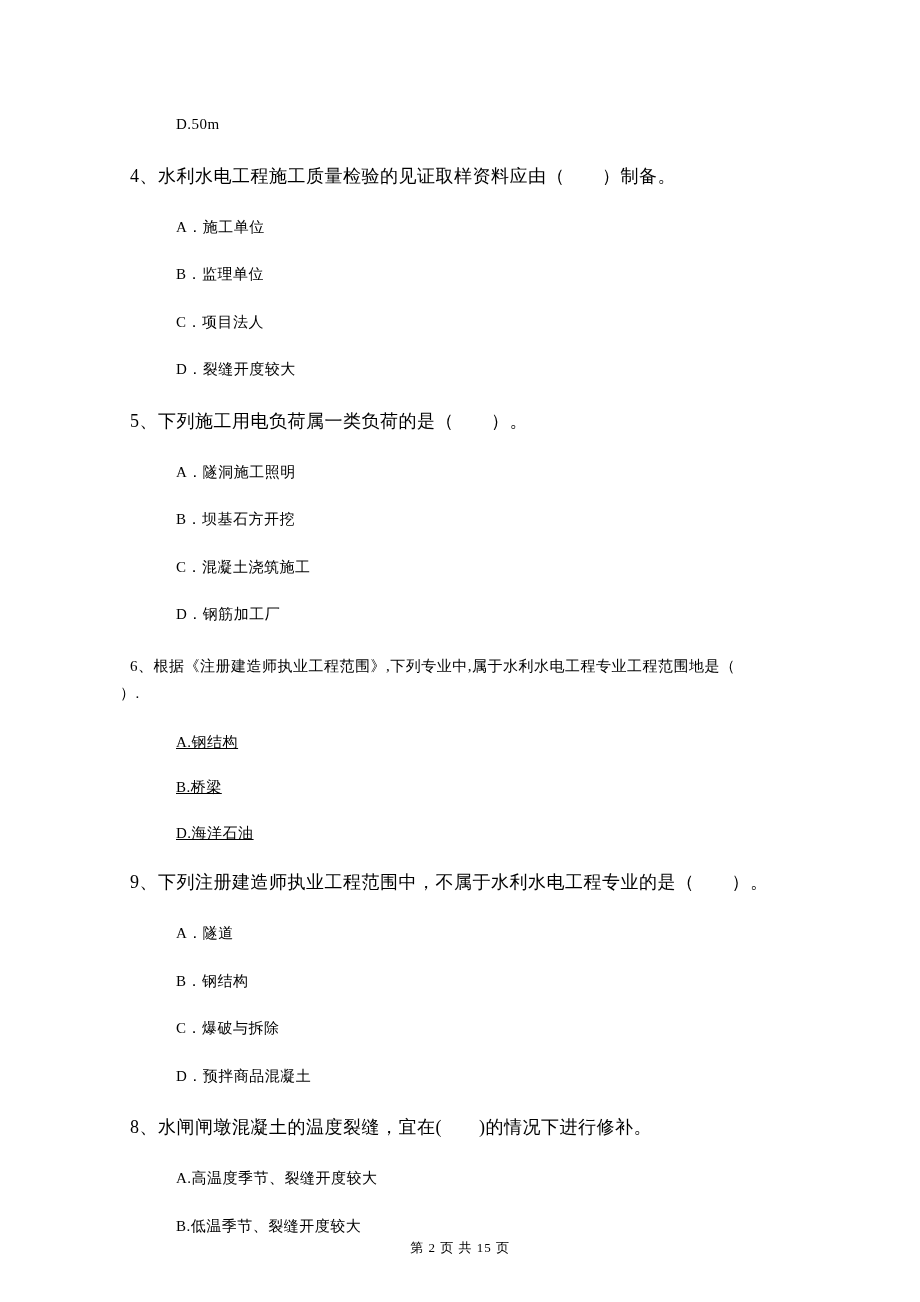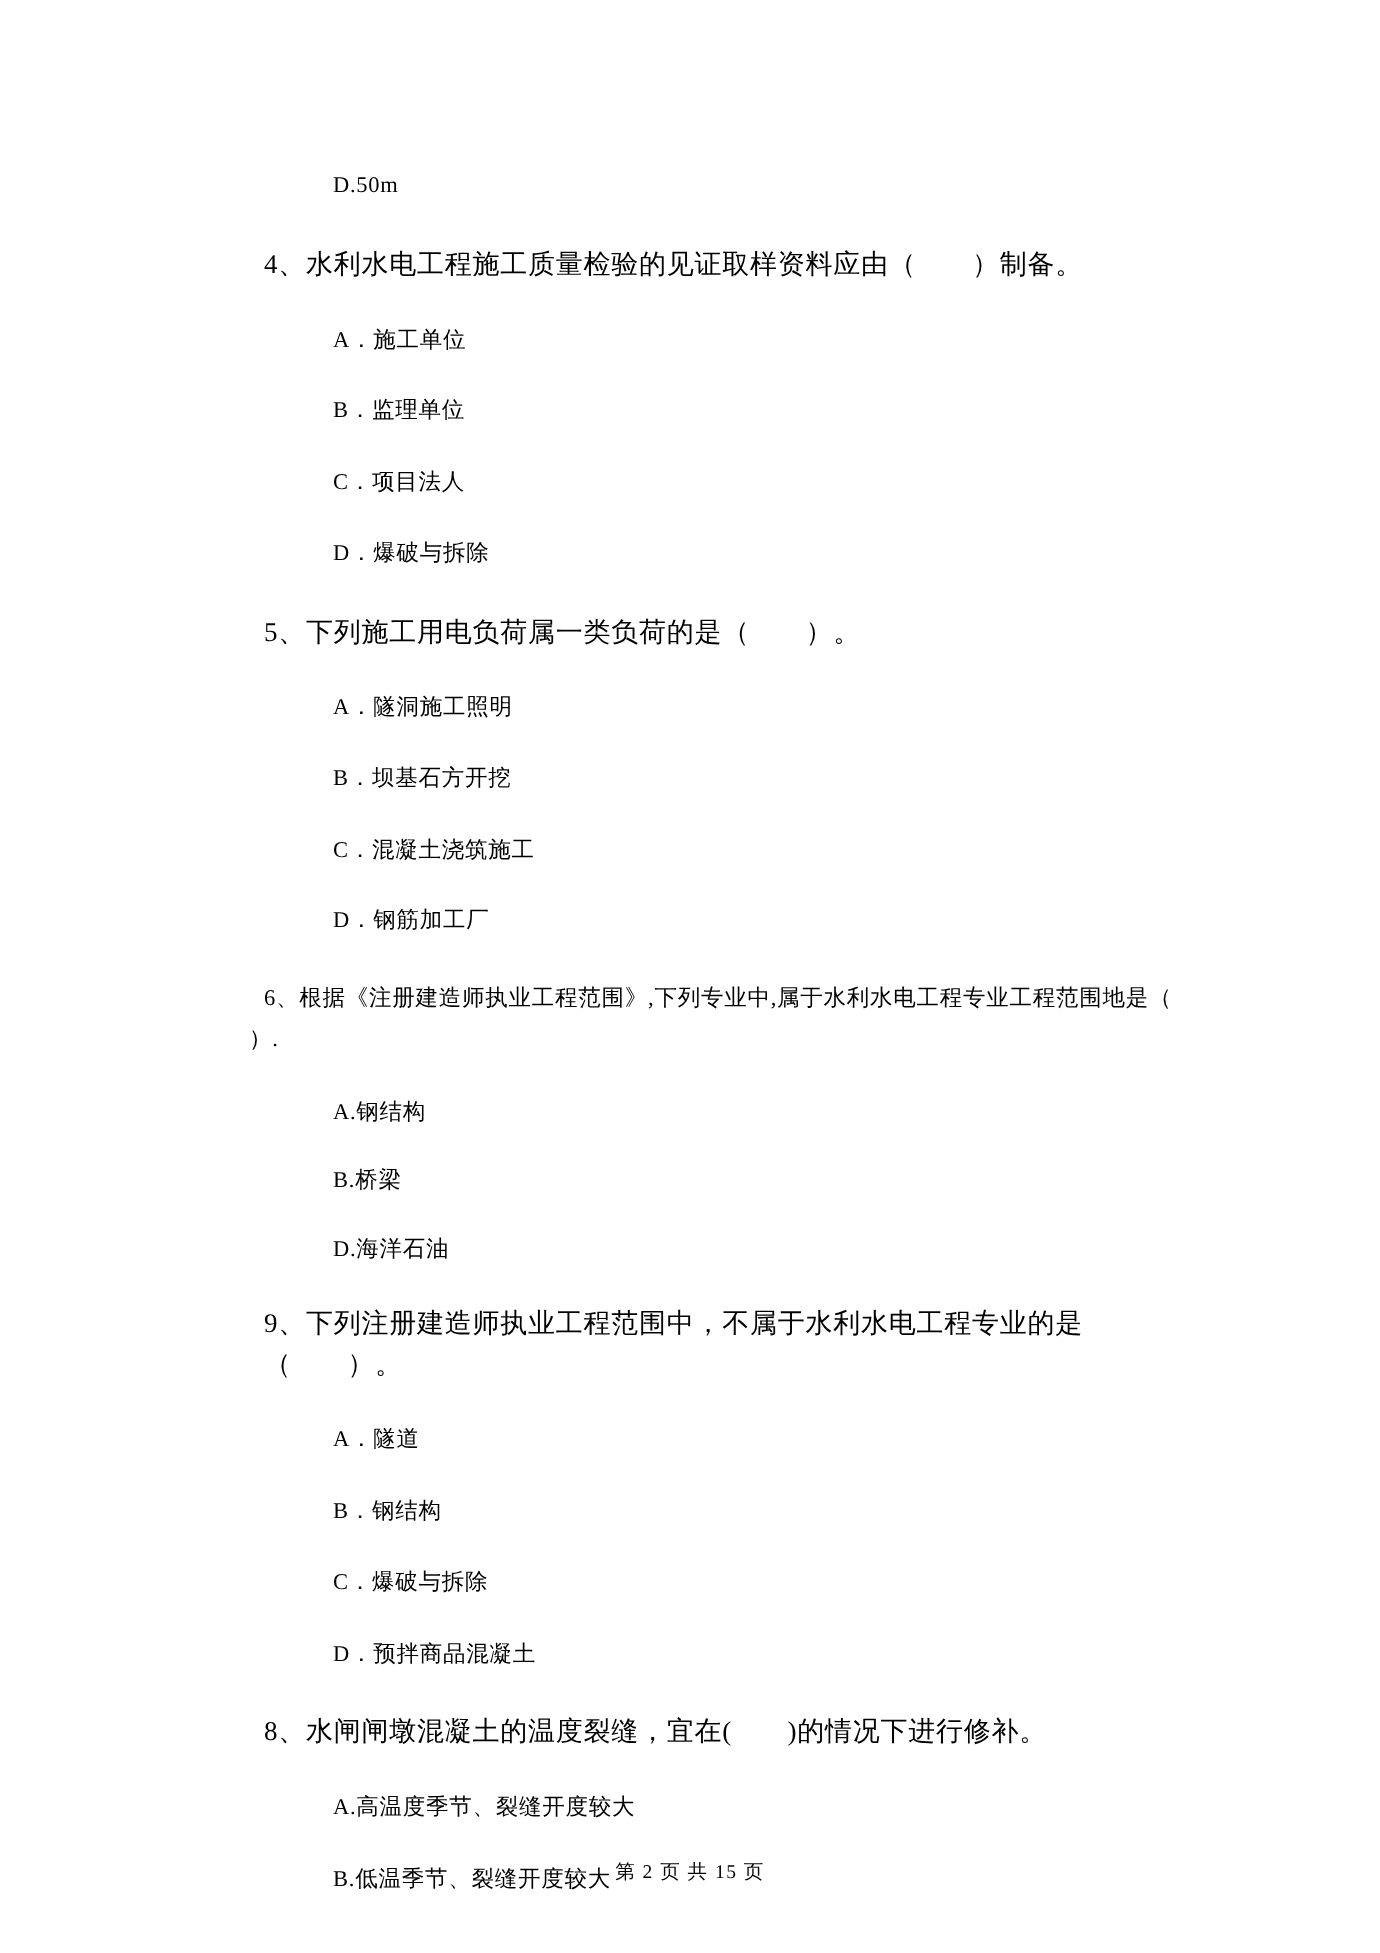--- a/index.html
+++ b/index.html
@@ -9,35 +9,35 @@
     font-family: "SimSun", "STSong", serif;
     color: #000000;
     width: 920px;
     height: 1302px;
     position: relative;
     box-sizing: border-box;
   }
   .page {
     padding: 115px 120px 0 120px;
     box-sizing: border-box;
-    margin-left: 46px;
   }
   .option-line {
     font-size: 15px;
     line-height: 1.3;
     margin-bottom: 28px;
     padding-left: 56px;
     letter-spacing: 0.5px;
   }
   .option-line-tight {
     font-size: 15px;
     line-height: 1.3;
     margin-bottom: 26px;
     padding-left: 56px;
     letter-spacing: 0.5px;
+    text-decoration: underline;
   }
   .question-line {
     font-size: 18px;
     line-height: 1.5;
     margin-bottom: 28px;
     padding-left: 10px;
     letter-spacing: 0.5px;
   }
   .question-line-multi {
     font-size: 15px;
@@ -60,21 +60,21 @@
 <body>
 
 <div class="page">
 
   <div class="option-line">D.50m</div>
 
   <div class="question-line">4、水利水电工程施工质量检验的见证取样资料应由（　　）制备。</div>
   <div class="option-line">A．施工单位</div>
   <div class="option-line">B．监理单位</div>
   <div class="option-line">C．项目法人</div>
-  <div class="option-line">D．爆破与拆除</div>
+  <div class="option-line">D．裂缝开度较大</div>
 
   <div class="question-line">5、下列施工用电负荷属一类负荷的是（　　）。</div>
   <div class="option-line">A．隧洞施工照明</div>
   <div class="option-line">B．坝基石方开挖</div>
   <div class="option-line">C．混凝土浇筑施工</div>
   <div class="option-line">D．钢筋加工厂</div>
 
   <div class="question-line-multi">
     <span>6、根据《注册建造师执业工程范围》,下列专业中,属于水利水电工程专业工程范围地是（　</span><br>
     <span style="margin-left:-10px;">）.</span>

